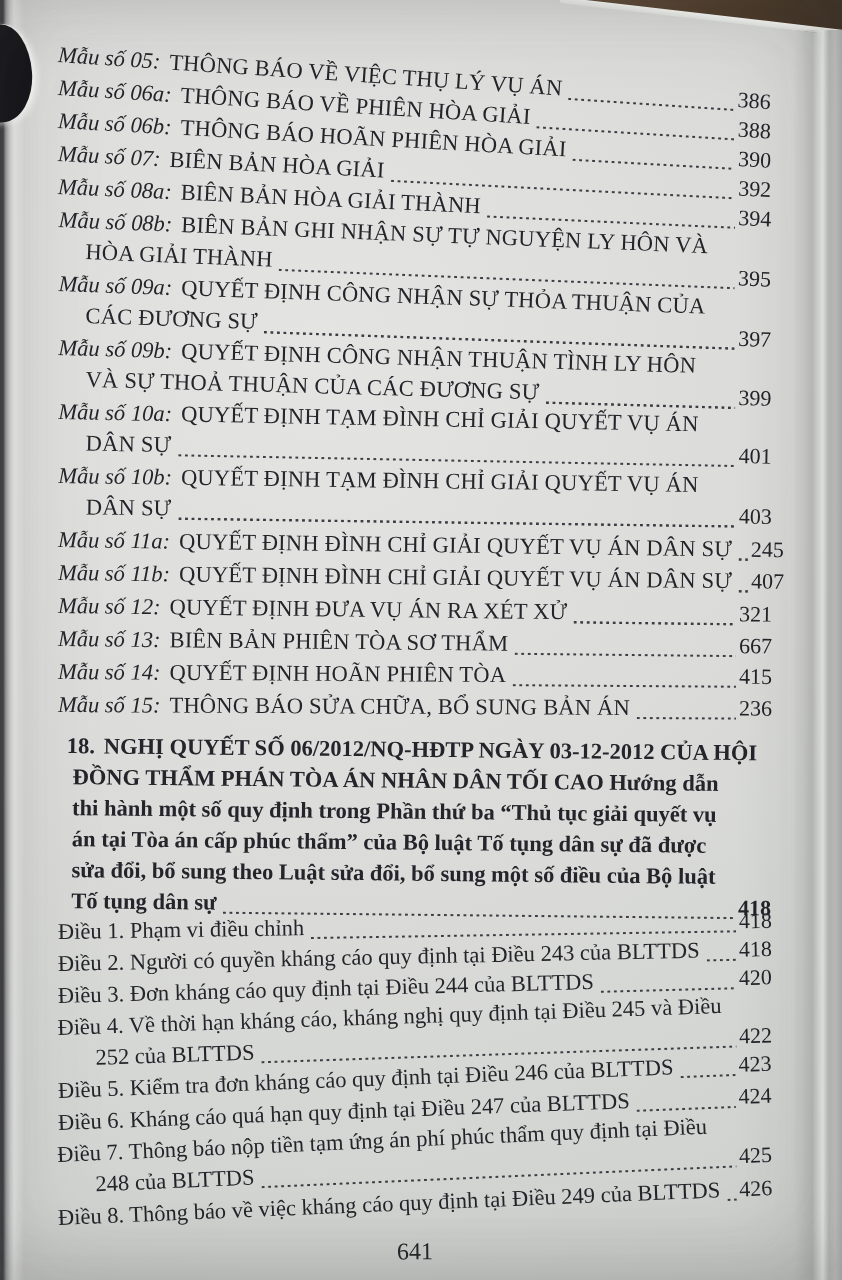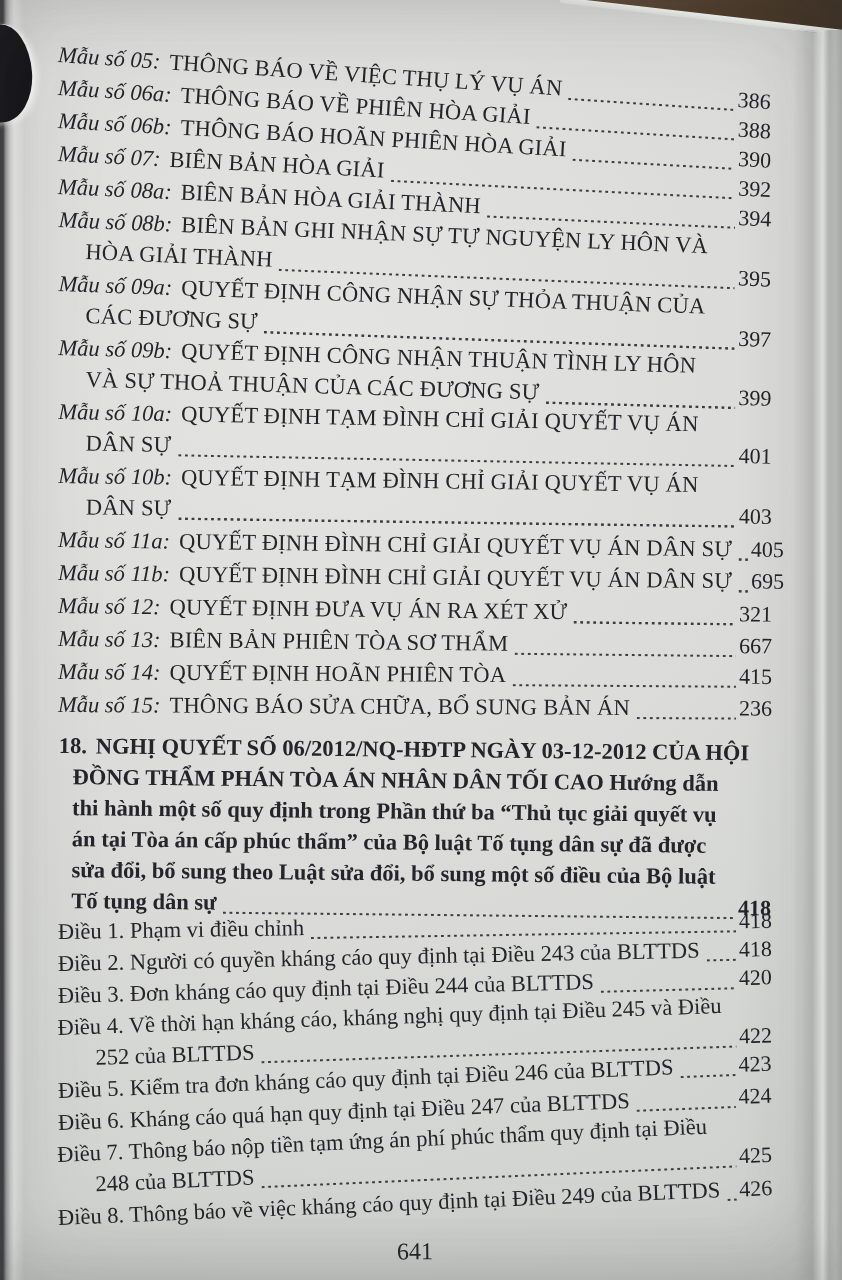--- a/index.html
+++ b/index.html
@@ -19,21 +19,21 @@
   .dots{
     flex:1 1 auto;min-width:10px;height:4.5px;align-self:flex-end;
     margin:0 3px 6px 6px;
     background-image:radial-gradient(circle at 2.2px 2.2px,#3b3b41 1.45px,rgba(0,0,0,0) 1.6px);
     background-size:6.5px 4.5px;background-repeat:repeat-x;background-position:left bottom;
   }
   .wrap2{padding-left:28px;}
   .formlist{margin-bottom:10px;}
   .h18{font-weight:700;margin-bottom:0;}
   .hline{display:flex;align-items:baseline;height:31px;white-space:nowrap;font-size:22.5px;}
-  .no{flex:0 0 37px;}
+  .no{flex:0 0 37px;margin-left:8px;}
   .hind{padding-left:14px;}
   .art .line{height:31px;}
   .art .entry,.art .line.single{margin-bottom:1px;}
   .art .cap2{font-size:22.5px;flex:0 0 auto;}
   .art .wrap2{padding-left:37px;}
   .footer{margin-top:6px;text-align:center;font-size:24px;height:34px;}
   
   .table-corner{position:absolute;top:0;right:0;width:272px;height:36px;
     clip-path:polygon(0 0,100% 0,100% 100%);
     background:linear-gradient(100deg,#66503b 0%,#53402f 45%,#3e3023 100%);}
@@ -155,28 +155,28 @@
           <span class="cap">DÂN SỰ</span>
           <span class="dots"></span>
           <span class="pg">403</span>
         </div>
       </div>
 
       <div class="line rot entry" style="--rot:0.8deg">
         <span class="lab">Mẫu số 11a:</span>
         <span class="cap">QUYẾT ĐỊNH ĐÌNH CHỈ GIẢI QUYẾT VỤ ÁN DÂN SỰ</span>
         <span class="dots"></span>
-        <span class="pg">405</span>
+        <span class="pg">245</span>
       </div>
 
       <div class="line rot entry" style="--rot:0.7deg">
         <span class="lab">Mẫu số 11b:</span>
         <span class="cap">QUYẾT ĐỊNH ĐÌNH CHỈ GIẢI QUYẾT VỤ ÁN DÂN SỰ</span>
         <span class="dots"></span>
-        <span class="pg">695</span>
+        <span class="pg">407</span>
       </div>
 
       <div class="line rot entry" style="--rot:0.7deg">
         <span class="lab">Mẫu số 12:</span>
         <span class="cap">QUYẾT ĐỊNH ĐƯA VỤ ÁN RA XÉT XỬ</span>
         <span class="dots"></span>
         <span class="pg">321</span>
       </div>
 
       <div class="line rot entry" style="--rot:0.6deg">

